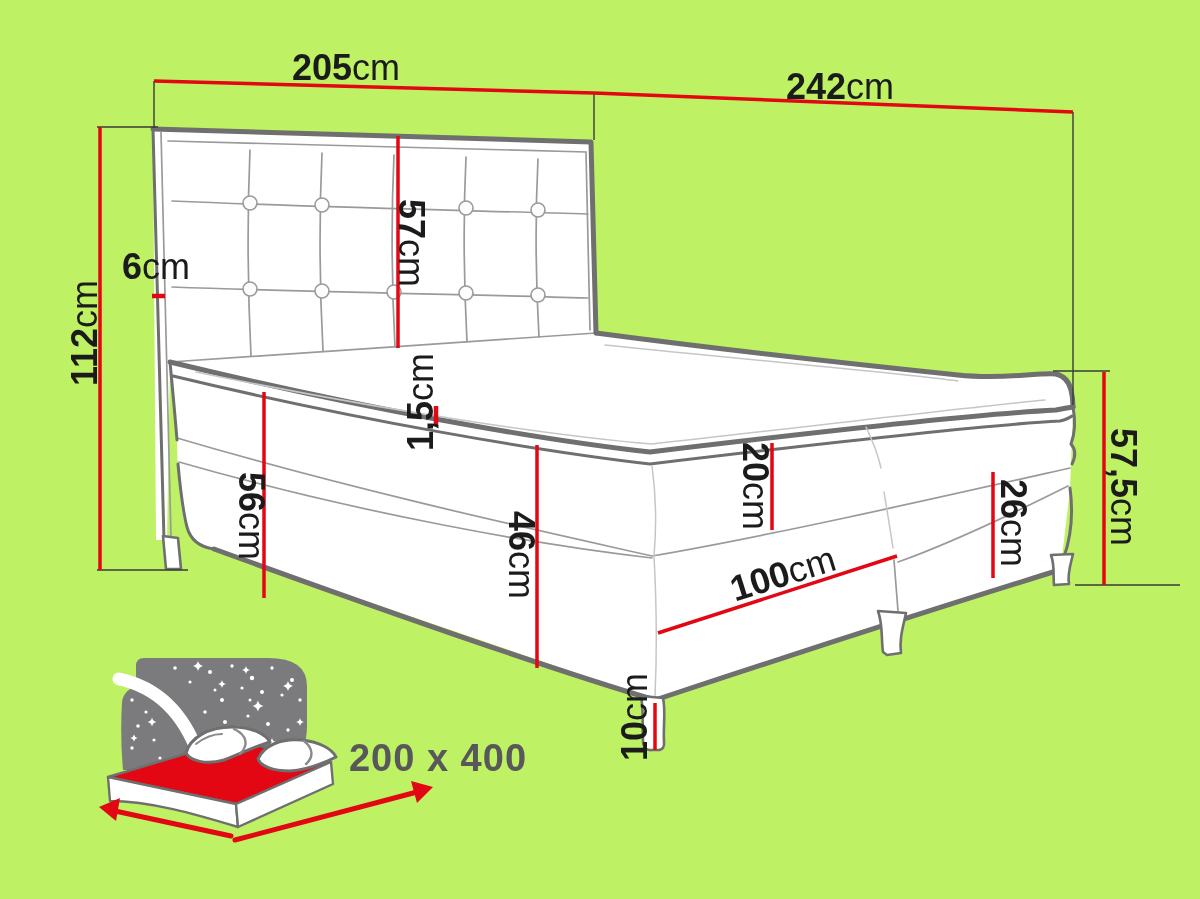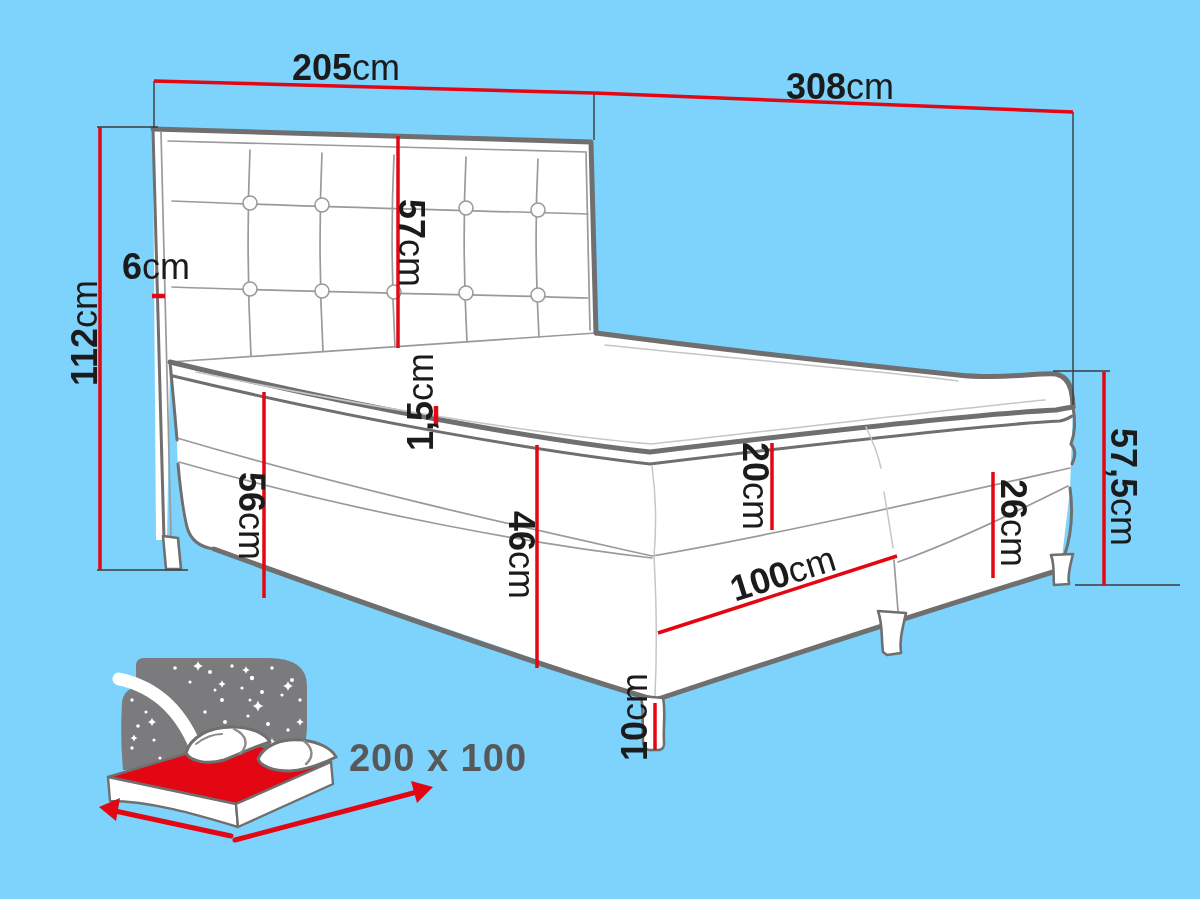--- a/index.html
+++ b/index.html
@@ -1,17 +1,17 @@
 <!DOCTYPE html>
 <html style="--dimension-red: #e30613; --outline-gray: #6f6f6f; --line-light-gray: #9a9a9a; --line-faint-gray: #c6c6c6; --extension-line-dark: #3a3a3a; --icon-gray: #7b7b7d; --text-black: #1b1b1b; --badge-text-gray: #58585a;"><head>
 <meta charset="utf-8">
 <style>
   html,body{margin:0;padding:0;background:#fff;}
   #stage{
-    position:relative;width:1200px;height:899px;background:#7dd3fc;overflow:hidden;
+    position:relative;width:1200px;height:899px;background:#bef264;overflow:hidden;
     font-family:"Liberation Sans",sans-serif;
   }
   #stage svg{position:absolute;left:0;top:0;}
   
   .thick{stroke:var(--outline-gray,#6f6f6f);fill:none;stroke-width:5;stroke-linecap:round;stroke-linejoin:round;}
   .med{stroke:var(--outline-gray,#6f6f6f);fill:none;stroke-width:3;stroke-linecap:round;}
   .thin{stroke:var(--line-light-gray,#9a9a9a);fill:none;stroke-width:1.7;stroke-linecap:round;}
   .faint{stroke:var(--line-faint-gray,#c4c4c4);fill:none;stroke-width:1.5;stroke-linecap:round;}
   .ext{stroke:var(--extension-line-dark,#3a3a3a);fill:none;stroke-width:1.4;}
   .red-line{stroke:var(--dimension-red,#e30613);fill:none;stroke-width:3.5;stroke-linecap:butt;}
@@ -212,21 +212,21 @@
         <path class="red-thick" d="M235,840 L417,792"></path>
         <polygon class="fill-red" points="433,787 411,781 417,803"></polygon>
       </g>
     </g>
   </svg>
 
   <div class="dim" style="left:346px;top:68px;">
     <span>205</span><span class="unit">cm</span>
   </div>
   <div class="dim" style="left:840px;top:87px;">
-    <span>308</span><span class="unit">cm</span>
+    <span>242</span><span class="unit">cm</span>
   </div>
   <div class="dim rm90" style="left:85px;top:333px;">
     <span>112</span><span class="unit">cm</span>
   </div>
   <div class="dim" style="left:156px;top:267px;">
     <span>6</span><span class="unit">cm</span>
   </div>
   <div class="dim r90" style="left:411px;top:243px;">
     <span>57</span><span class="unit">cm</span>
   </div>
@@ -248,15 +248,15 @@
   <div class="dim r90" style="left:1013px;top:523px;">
     <span>26</span><span class="unit">cm</span>
   </div>
   <div class="dim r90" style="left:1123px;top:487px;">
     <span>57,5</span><span class="unit">cm</span>
   </div>
   <div class="dim rm90" style="left:635px;top:717px;">
     <span>10</span><span class="unit">cm</span>
   </div>
 
-  <div class="badge" style="left:438px;top:758px;">200 x 100</div>
+  <div class="badge" style="left:438px;top:758px;">200 x 400</div>
 
 </div>
 
 </body></html>

